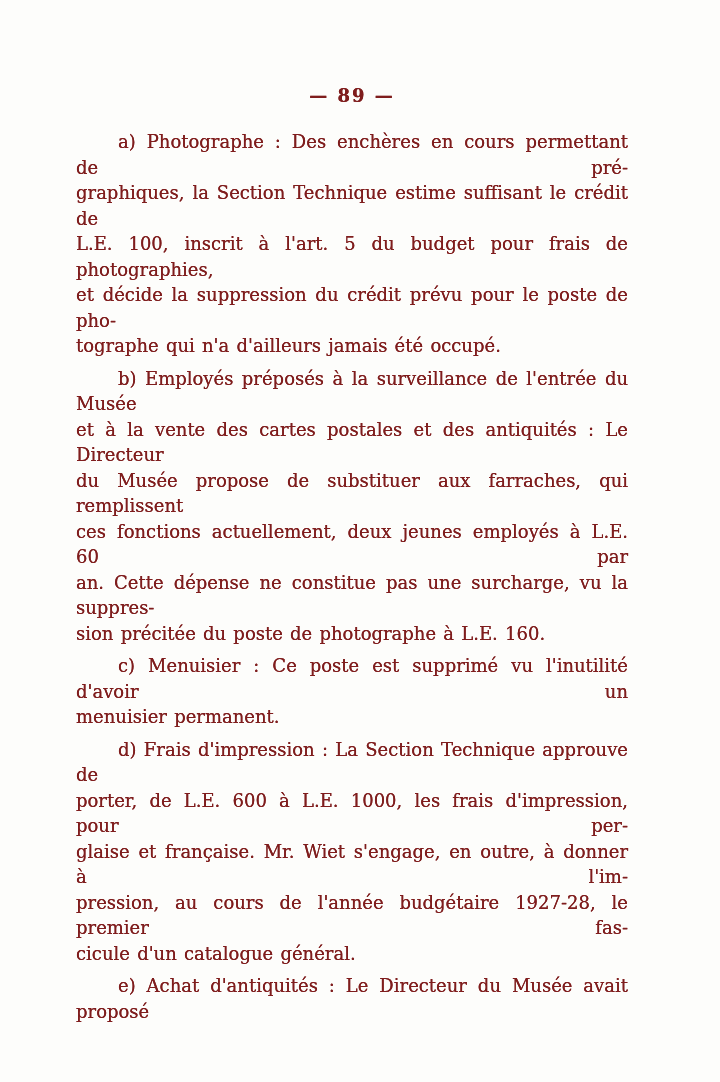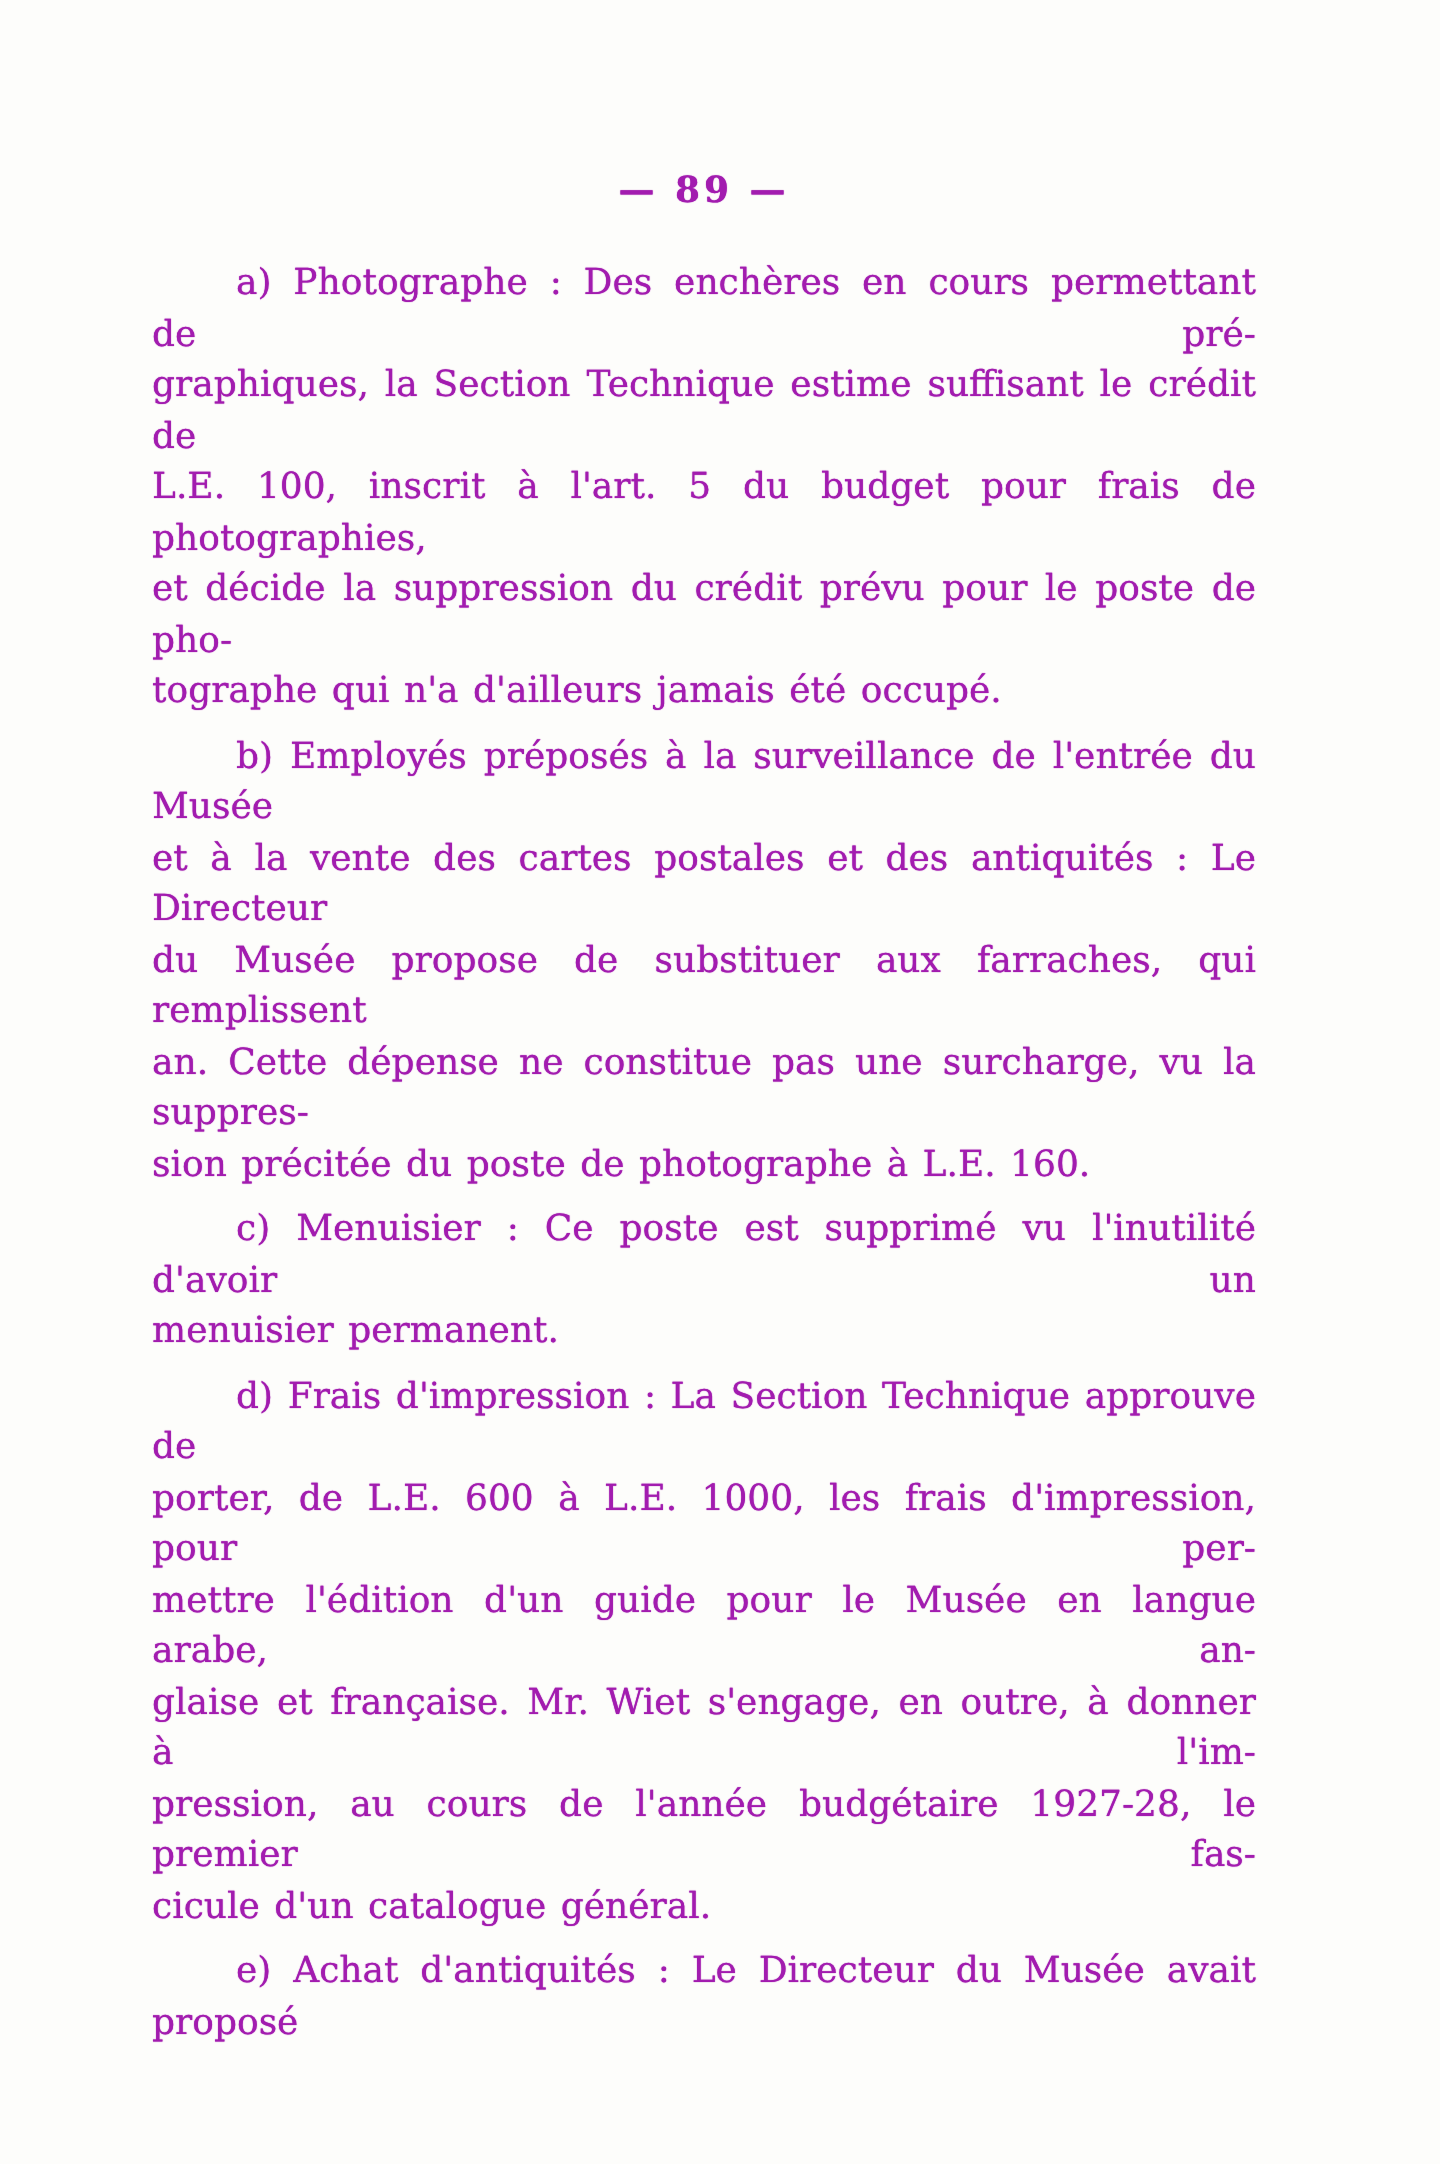--- a/index.html
+++ b/index.html
@@ -2,21 +2,21 @@
 <html><head>
 <meta charset="utf-8">
 <style>
   html,body{margin:0;padding:0;background:#e9e9e6;}
   .page{
     position:relative;
     width:720px;height:1082px;
     background:#fdfdfb;
     overflow:hidden;
     font-family:"DejaVu Serif","Liberation Serif",serif;
-    color:#a21caf;
+    color:#7f1d1d;
   }
   .content{
     position:absolute;
     left:76px;top:84px;
     width:552px;
   }
   .page-number{
     text-align:center;
     font-size:18px;
     font-weight:bold;
@@ -53,33 +53,33 @@
       <span class="ln">graphiques, la Section Technique estime suffisant le crédit de</span>
       <span class="ln">L.E. 100, inscrit à l'art. 5 du budget pour frais de photographies,</span>
       <span class="ln">et décide la suppression du crédit prévu pour le poste de pho-</span>
       <span class="ln last">tographe qui n'a d'ailleurs jamais été occupé.</span>
     </p>
 
     <p class="para gap">
       <span class="ln first">b) Employés préposés à la surveillance de l'entrée du Musée</span>
       <span class="ln">et à la vente des cartes postales et des antiquités : Le Directeur</span>
       <span class="ln">du Musée propose de substituer aux farraches, qui remplissent</span>
+      <span class="ln">ces fonctions actuellement, deux jeunes employés à L.E. 60 par</span>
       <span class="ln">an. Cette dépense ne constitue pas une surcharge, vu la suppres-</span>
       <span class="ln last">sion précitée du poste de photographe à L.E. 160.</span>
     </p>
 
     <p class="para gap">
       <span class="ln first">c) Menuisier : Ce poste est supprimé vu l'inutilité d'avoir un</span>
       <span class="ln last">menuisier permanent.</span>
     </p>
 
     <p class="para gap">
       <span class="ln first">d) Frais d'impression : La Section Technique approuve de</span>
       <span class="ln">porter, de L.E. 600 à L.E. 1000, les frais d'impression, pour per-</span>
-      <span class="ln">mettre l'édition d'un guide pour le Musée en langue arabe, an-</span>
       <span class="ln">glaise et française. Mr. Wiet s'engage, en outre, à donner à l'im-</span>
       <span class="ln">pression, au cours de l'année budgétaire 1927-28, le premier fas-</span>
       <span class="ln last">cicule d'un catalogue général.</span>
     </p>
 
     <p class="para gap">
       <span class="ln first">e) Achat d'antiquités : Le Directeur du Musée avait proposé</span>
 
     </p>
 

